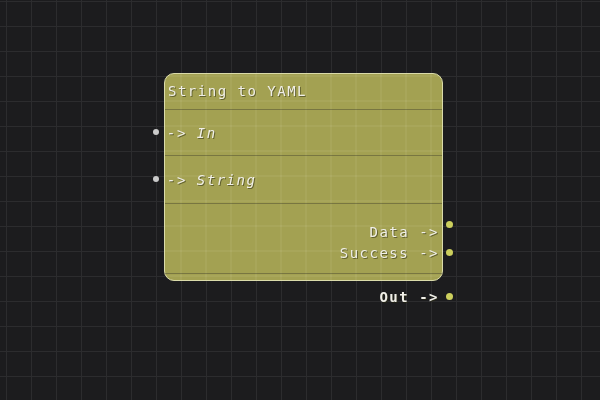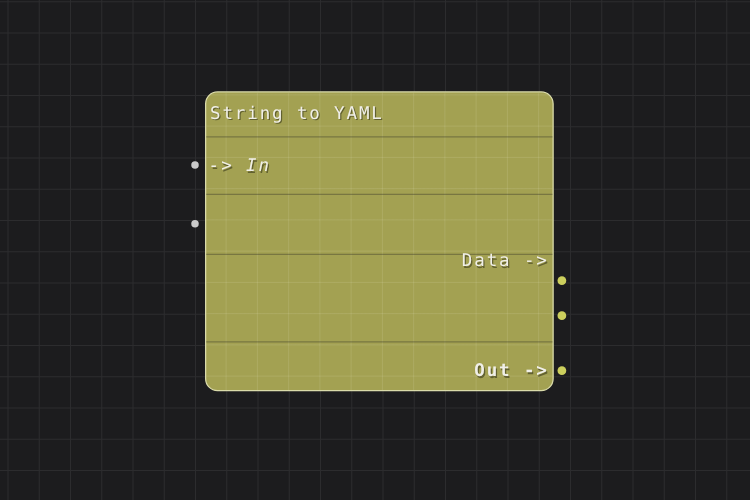--- a/index.html
+++ b/index.html
@@ -23,21 +23,21 @@
     background-size: 25px 25px;
     background-position: 6px 1px;
   }
 
   
   .node {
     position: absolute;
     left: 164px;
     top: 73px;
     width: 279px;
-    height: 240px;
+    height: 208px;
     background-color: #a3a152;
     border: 1.5px solid #dadbaa;
     border-radius: 10px;
     box-sizing: border-box;
   }
 
   
   .node-grid-overlay {
     position: absolute;
     inset: 0;
@@ -61,21 +61,21 @@
     white-space: pre;
   }
 
   .node-title { left: 3px; top: 9px; }
 
   .input-label  { left: 2px; font-style: italic; }
   .output-label { right: 3px; text-align: right; }
 
   .lbl-in      { top: 51px;  }
   .lbl-string  { top: 98px;  }
-  .lbl-data    { top: 127px; }
+  .lbl-data    { top: 150px; }
   .lbl-success { top: 171px; }
   .lbl-out     { top: 215px; font-weight: bold; }
 
   .divider {
     position: absolute;
     left: 0;
     right: 0;
     height: 1px;
     background: rgba(50,50,40,0.38);
   }
@@ -109,23 +109,25 @@
 
     <div class="label node-title">String to YAML</div>
 
     <div class="divider d1"></div>
     <div class="divider d2"></div>
     <div class="divider d3"></div>
     <div class="divider d4"></div>
 
     <div class="label input-label lbl-in">-&gt; In</div>
 
+    <div class="label input-label lbl-string">-&gt; String</div>
 
     <div class="label output-label lbl-data">Data -&gt;</div>
 
+    <div class="label output-label lbl-success">Success -&gt;</div>
 
     <div class="label output-label lbl-out">Out -&gt;</div>
 
     <div class="port in-port p-in" style="background-color: rgb(202, 202, 202);"></div>
 
     <div class="port in-port p-string" style="background-color: rgb(202, 202, 202);"></div>
 
     <div class="port out-port p-data" style="background-color: rgb(204, 207, 93);"></div>
 
     <div class="port out-port p-success" style="background-color: rgb(204, 207, 93);"></div>

